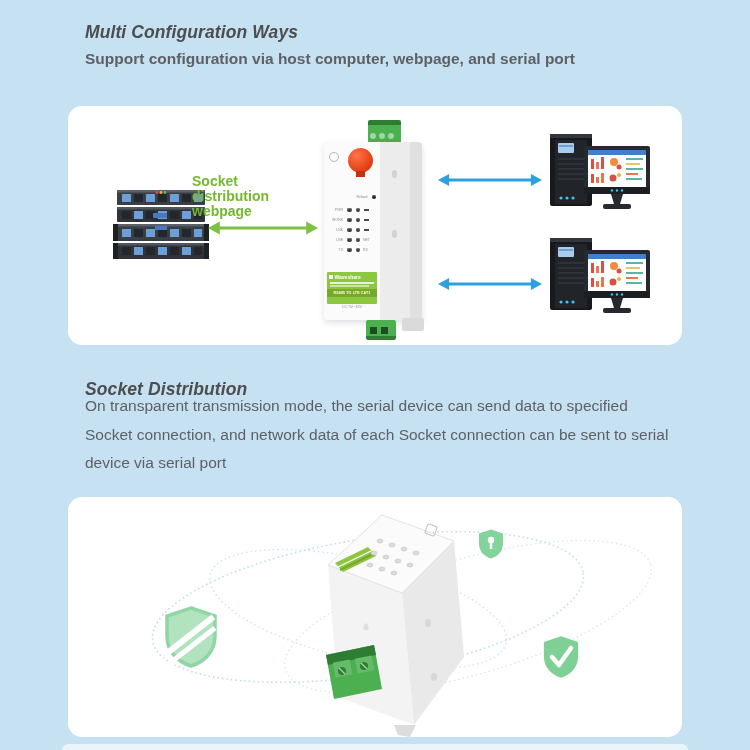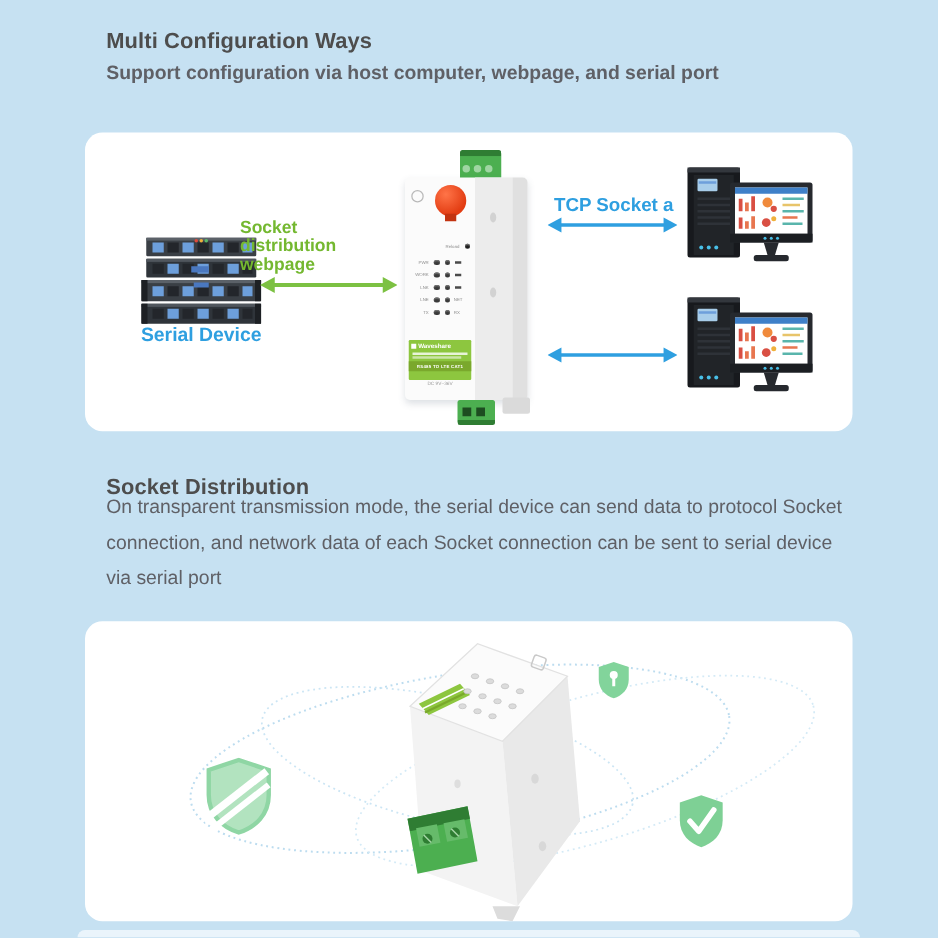--- a/index.html
+++ b/index.html
@@ -6,21 +6,21 @@
   body{
     width:750px;height:750px;position:relative;overflow:hidden;
     background:#c6e1f2;
     font-family:"Liberation Sans","DejaVu Sans",sans-serif;
   }
   .abs{position:absolute;}
   .card{
     position:absolute;background:#ffffff;border-radius:14px;
   }
   .h1{
-    font-size:17.5px;font-weight:bold;color:#4d4d4d;letter-spacing:.1px;
+    font-size:17.5px;font-weight:bold;color:#4d4d4d;letter-spacing:.1px;font-style:italic;
   }
   .sub{
     font-size:15.5px;color:#5f6066;
   }
   .para{
     font-size:15.5px;color:#5f6066;line-height:28.5px;
   }
   .blue-label{
     font-size:15px;font-weight:bold;color:#2e9fe0;text-align:center;
   }
@@ -168,21 +168,20 @@
 </svg>
 
 <div class="abs h1" style="left:85px;top:22px;">Multi Configuration Ways</div>
 <div class="abs sub" style="left:85px;top:50px;font-weight:bold;">Support configuration via host computer, webpage, and serial port</div>
 
 <div class="card" style="left:68px;top:106px;width:614px;height:239px;">
 
   <svg class="abs" style="left:45px;top:84px;" width="96" height="70">
       <use href="#sym-servers"></use>
     </svg>
-  <div class="abs blue-label" style="left:23px;top:154px;width:140px;font-size:15.5px;">Serial Device</div>
 
   <div class="abs green-label-text" style="left:124px;top:68px;width:140px;">
     <div>Socket</div>
     <div>distribution</div>
     <div>webpage</div>
   </div>
   <svg class="abs" style="left:140px;top:114px;color:#7cc142;" width="110" height="16">
       <use href="#sym-arrow"></use>
     </svg>
 
@@ -239,38 +238,37 @@
           <span class="bt">Waveshare</span>
         </div>
       <div class="bar1"></div>
         <div class="bar2"></div>
       <div class="model">RS485 TO LTE CAT1</div>
     </div>
     <div class="pwr">DC 9V~36V</div>
     <div class="botterm"><i></i><i></i></div>
   </div>
 
-  <div class="abs blue-label" style="left:353px;top:50px;width:140px;">TCP Socket a</div>
   <svg class="abs" style="left:370px;top:66px;color:#2e9fe0;" width="104" height="16">
       <use href="#sym-arrow"></use>
     </svg>
   <svg class="abs" style="left:478px;top:24px;" width="106" height="86">
       <use href="#sym-computer"></use>
     </svg>
 
   <svg class="abs" style="left:370px;top:170px;color:#2e9fe0;" width="104" height="16">
       <use href="#sym-arrow"></use>
     </svg>
   <svg class="abs" style="left:478px;top:128px;" width="106" height="86">
       <use href="#sym-computer"></use>
     </svg>
 </div>
 
 <div class="abs h1" style="left:85px;top:379px;">Socket Distribution</div>
-<div class="abs para" style="left:85px;top:392px;width:592px;">On transparent transmission mode, the serial device can send data to protocol Socket connection, and network data of each Socket connection can be sent to serial device via serial port</div>
+<div class="abs para" style="left:85px;top:392px;width:592px;">On transparent transmission mode, the serial device can send data to specified Socket connection, and network data of each Socket connection can be sent to serial device via serial port</div>
 
 <div class="card" style="left:68px;top:497px;width:614px;height:240px;">
 
   <svg class="abs" style="left:0;top:0;" width="614" height="240">
     <ellipse cx="300" cy="110" rx="218" ry="68" fill="none" stroke="#bcdcef" stroke-width="1.6" stroke-dasharray="1.5 3" transform="rotate(-9 300 110)"></ellipse>
     <ellipse cx="290" cy="112" rx="152" ry="50" fill="none" stroke="#cbe5f4" stroke-width="1.4" stroke-dasharray="1.5 3" transform="rotate(13 290 112)"></ellipse>
     <ellipse cx="400" cy="120" rx="190" ry="58" fill="none" stroke="#d4eaf6" stroke-width="1.4" stroke-dasharray="1.5 3" transform="rotate(-16 400 120)"></ellipse>
   </svg>
 
   <svg class="abs" style="left:95px;top:109px;" width="56" height="62">

